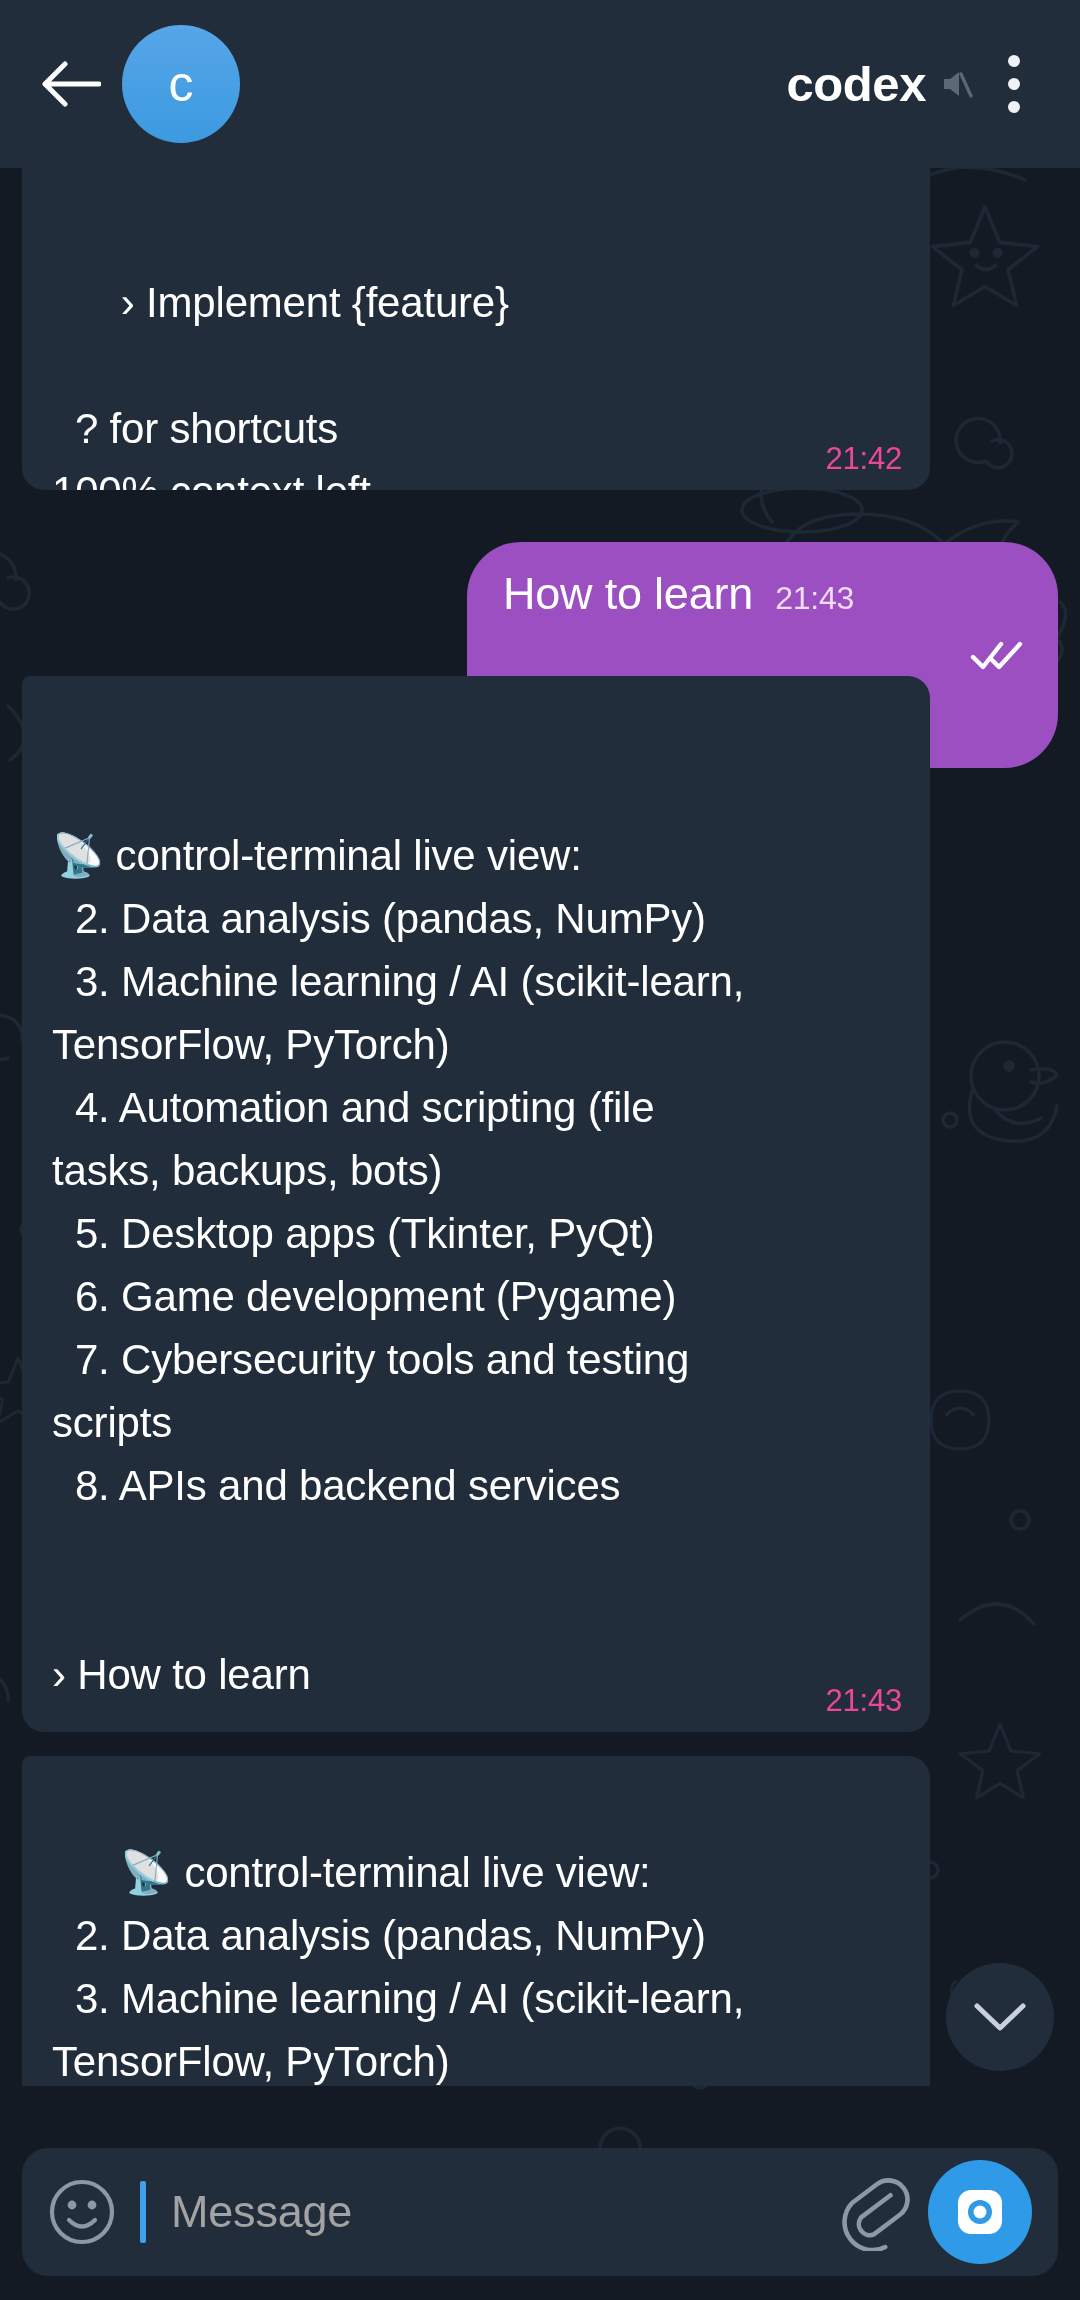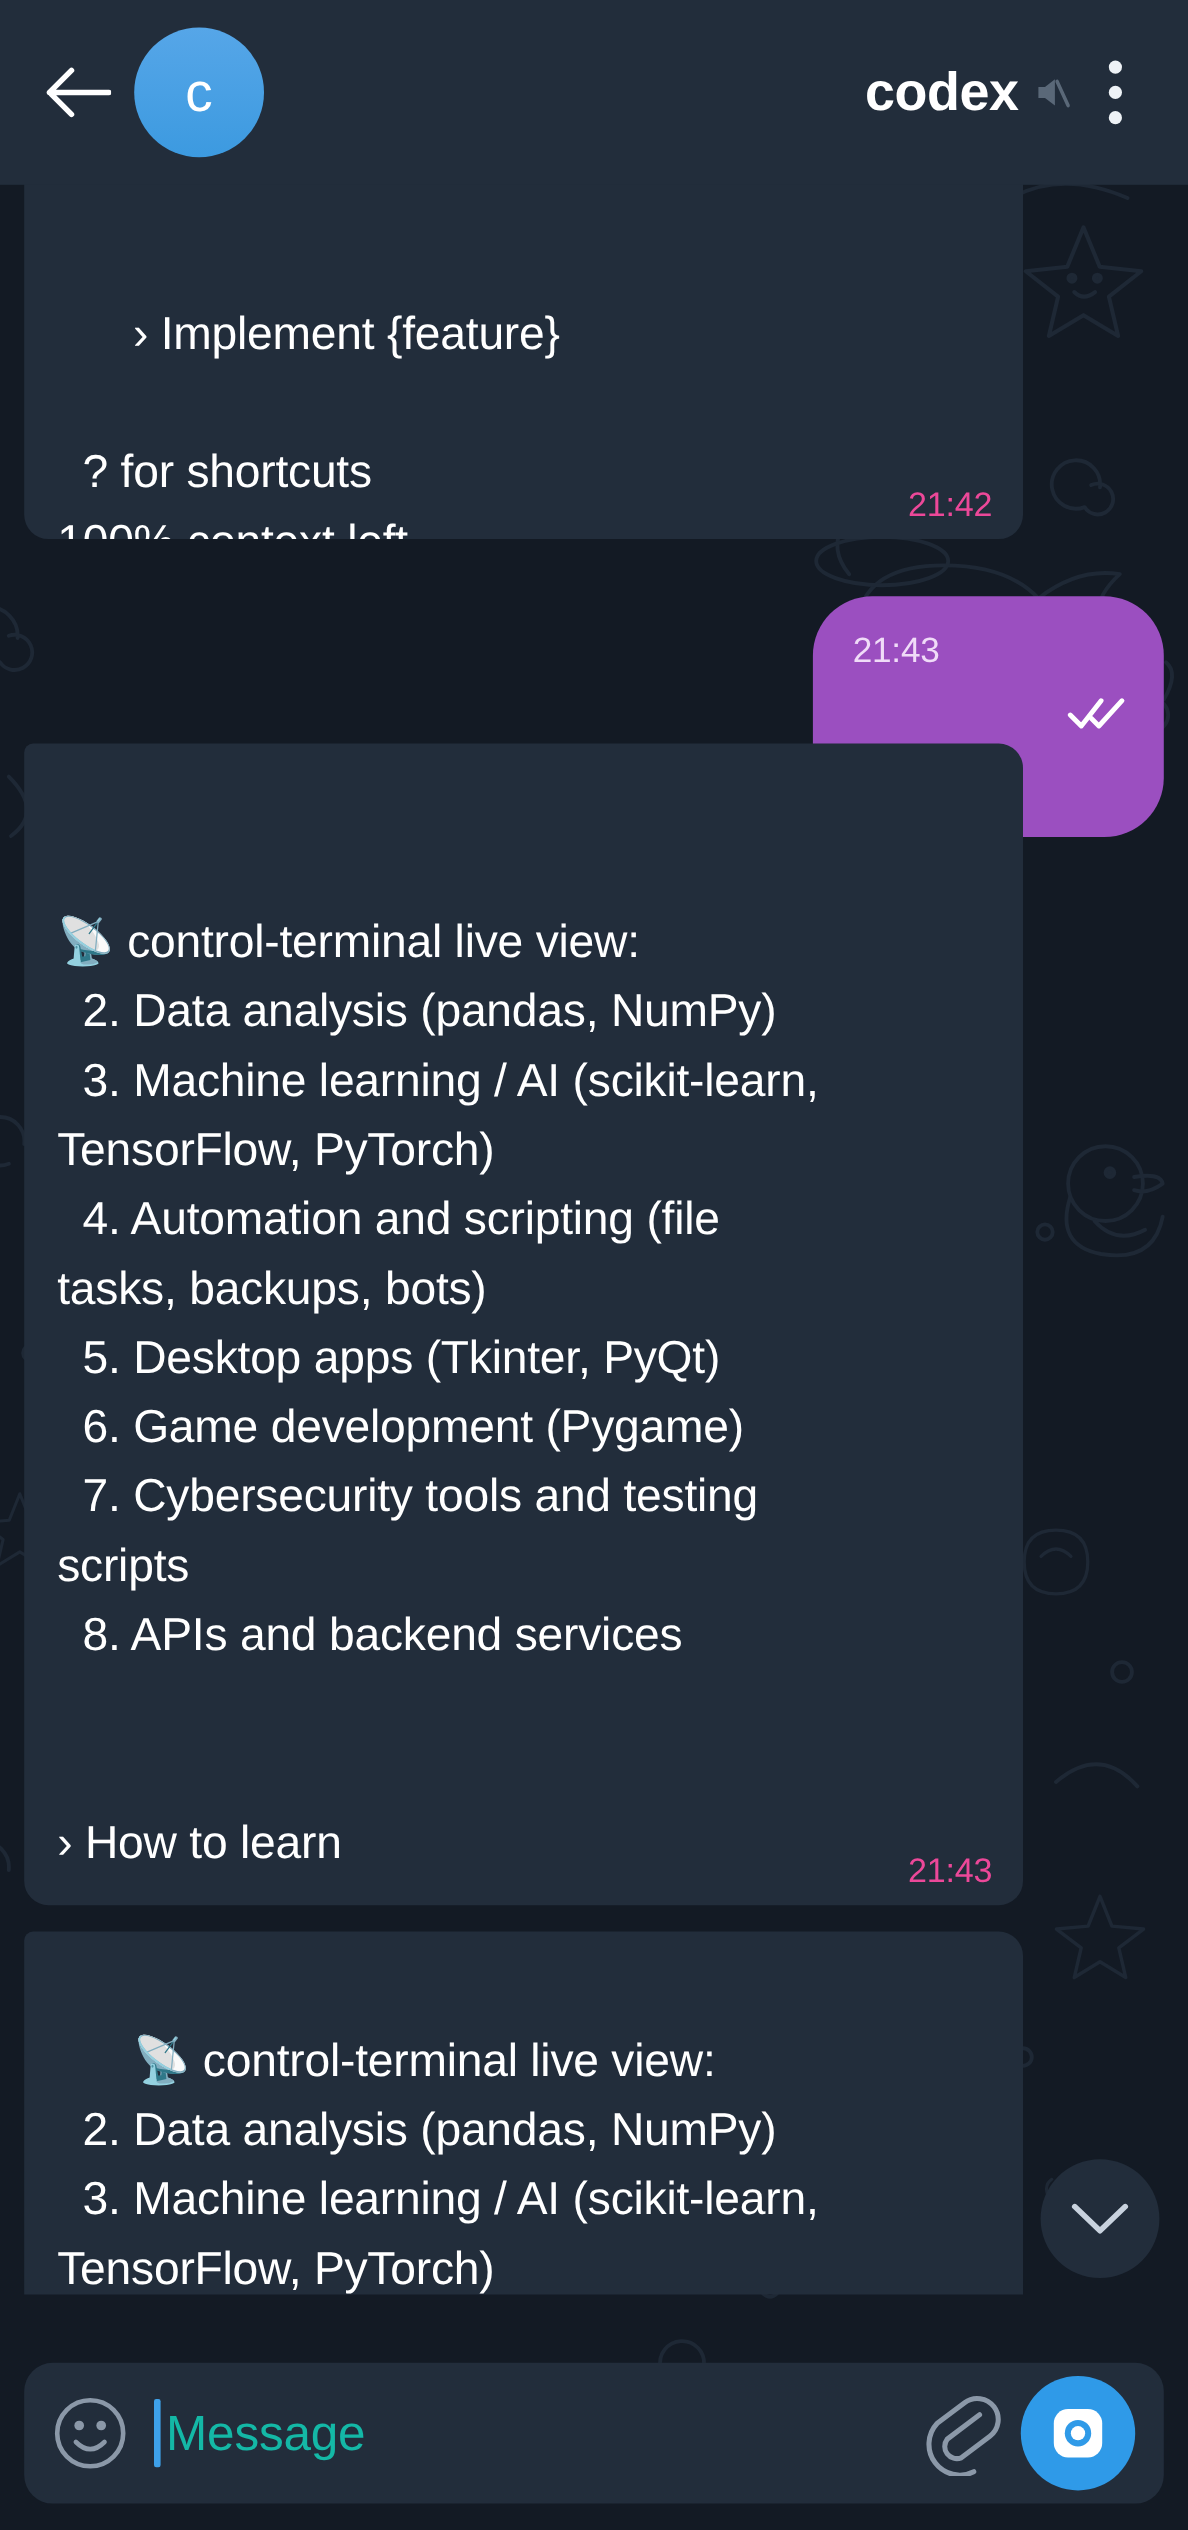--- a/index.html
+++ b/index.html
@@ -170,21 +170,21 @@
   .msg-field {
     flex: 1 1 auto;
     display: flex; align-items: center;
     margin-left: 22px; min-width: 0;
   }
   .caret {
     width: 6px; height: 62px; background: #3ea1ea; border-radius: 2px;
     flex: 0 0 auto;
   }
   .placeholder {
-    font-size: 45px; color: #14b8a6; margin-left: 5px;
+    font-size: 45px; color: #a3a3a3; margin-left: 25px;
     letter-spacing: -0.2px;
   }
   .attach-btn { width: 78px; height: 78px; flex: 0 0 auto; margin-right: 16px; }
   .record-btn {
     width: 104px; height: 104px; border-radius: 50%;
     background: #2f9ae8;
     display: flex; align-items: center; justify-content: center;
     flex: 0 0 auto;
   }
   .mute-icon { display: inline-flex; align-items:center; }
@@ -314,20 +314,21 @@
 
     <div class="bubble in" id="bubble-1">
       <span>› Implement {feature}
 
   ? for shortcuts
 100% context left</span>
       <span class="time">21:42</span>
     </div>
 
     <div class="bubble out" id="bubble-2">
+      <span class="out-text">How to learn</span>
       <span class="out-time">21:43</span>
       <span class="ticks">
         <svg width="54" height="34" viewBox="0 0 54 34" aria-hidden="true">
           <path d="M3,19 L13,29 L31,6" stroke="#ffffff" stroke-width="4.4" fill="none" stroke-linecap="round" stroke-linejoin="round"></path>
           <path d="M22,22 L29,29 L50,6" stroke="#ffffff" stroke-width="4.4" fill="none" stroke-linecap="round" stroke-linejoin="round"></path>
         </svg>
       </span>
     </div>
 
     <div class="bubble in" id="bubble-3">

